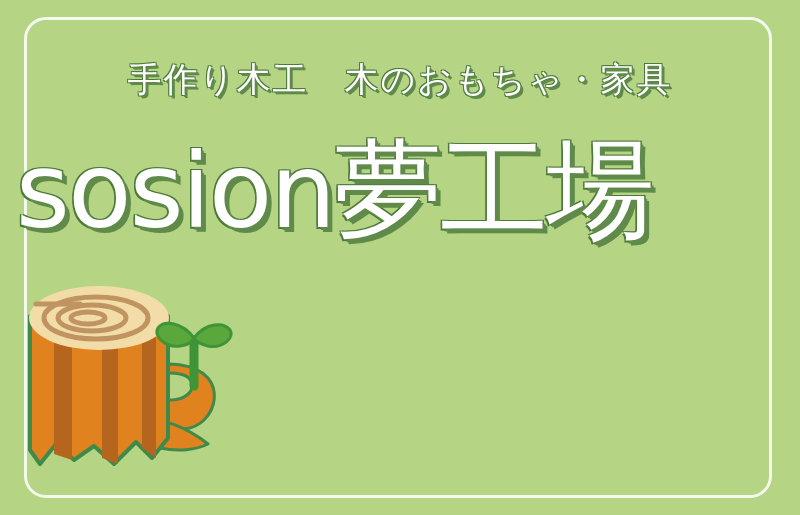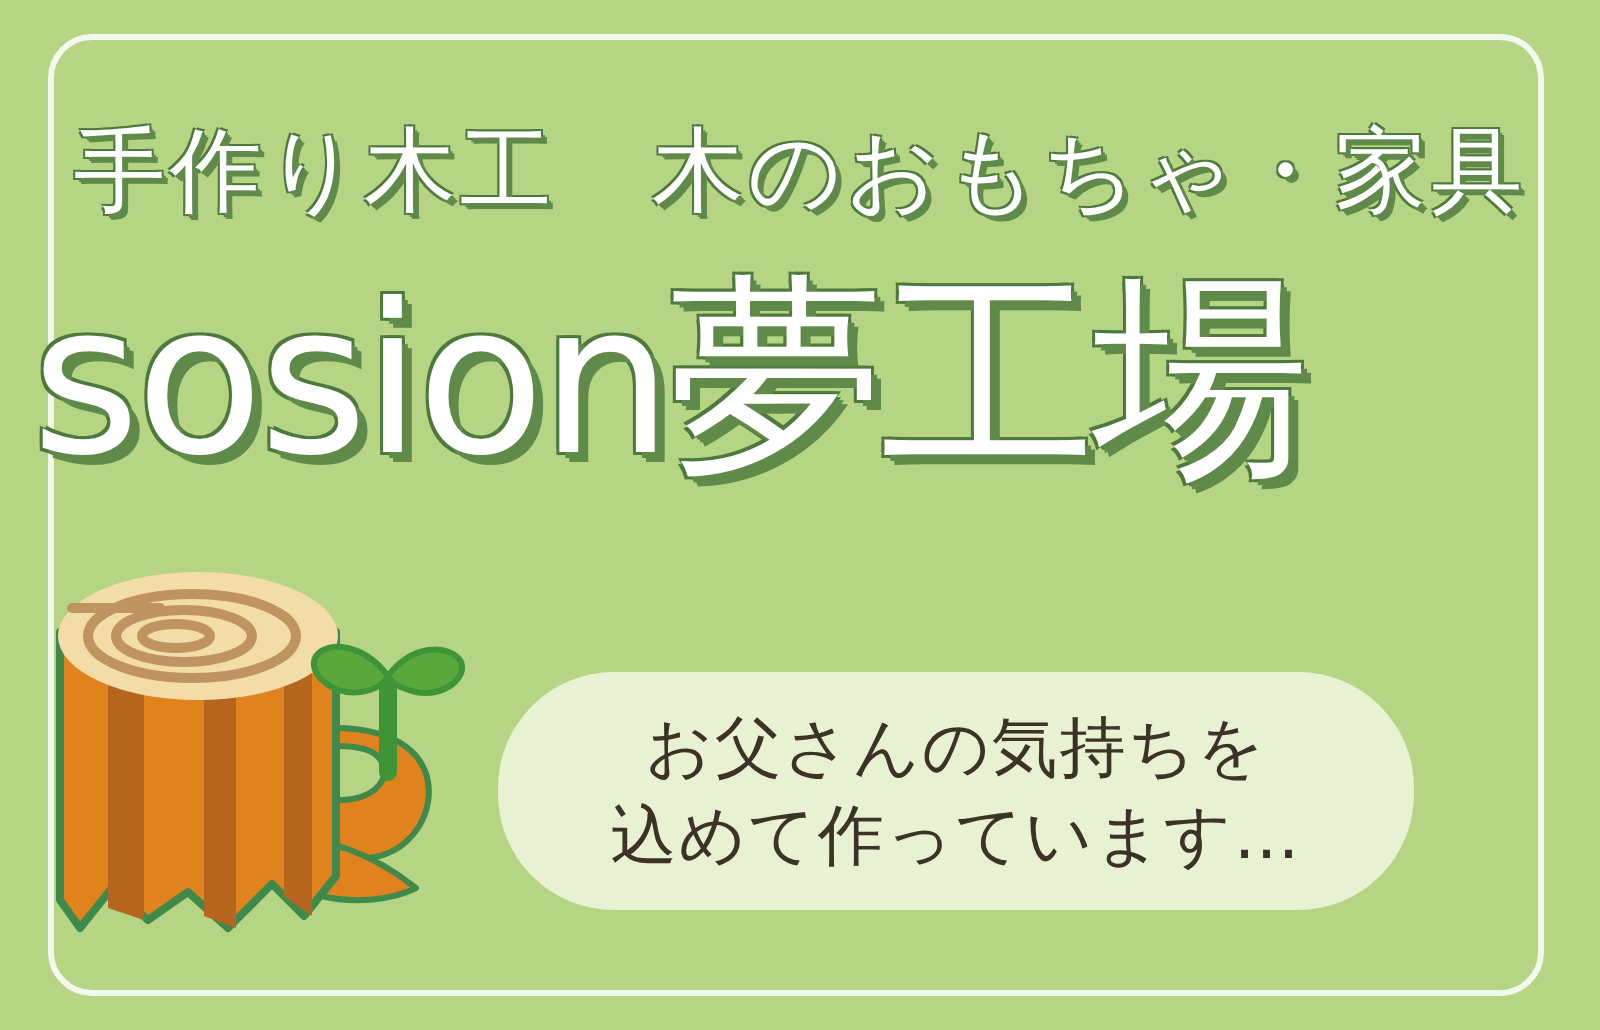--- a/index.html
+++ b/index.html
@@ -30,21 +30,21 @@
   }
 
   
   #tagline {
     position: absolute;
     left: 0;
     top: 62px;
     width: 800px;
     text-align: center;
     font-family: "DejaVu Sans", "Liberation Sans", sans-serif;
-    font-size: 46px;
+    font-size: 34px;
     font-weight: 400;
     letter-spacing: 2px;
     color: #ffffff;
     white-space: pre;
     text-shadow:
        3px 3px 0 #5f8a4a,
        2px 2px 0 #5f8a4a,
       -1px -1px 0 #4d7a3c,
        1px -1px 0 #4d7a3c,
       -1px  1px 0 #4d7a3c,
@@ -166,18 +166,14 @@
       <ellipse cx="70" cy="40" rx="17" ry="6" fill="none" stroke="#bf9461" stroke-width="5"></ellipse>
       <path d="M18 26 L62 26" stroke="#bf9461" stroke-width="5" fill="none" stroke-linecap="round"></path>
 
       <path d="M176 108 C176 88 176 74 176 62" stroke="#3f9437" stroke-width="9" fill="none" stroke-linecap="round"></path>
 
       <path d="M176 60 C164 44 146 42 140 50 C135 58 148 70 162 68 C170 67 174 64 176 60 Z" fill="#5aa83c" stroke="#3f9437" stroke-width="3" stroke-linejoin="round"></path>
       <path d="M176 60 C188 44 206 44 212 52 C217 60 204 71 190 68 C182 66 178 64 176 60 Z" fill="#5aa83c" stroke="#3f9437" stroke-width="3" stroke-linejoin="round"></path>
     </svg>
   </div>
 
-  <div id="speech-bubble">
-    <div class="bubble-line">お父さんの気持ちを</div>
-    <div class="bubble-line">込めて作っています…</div>
-  </div>
 
 </div>
 
 </body></html>

